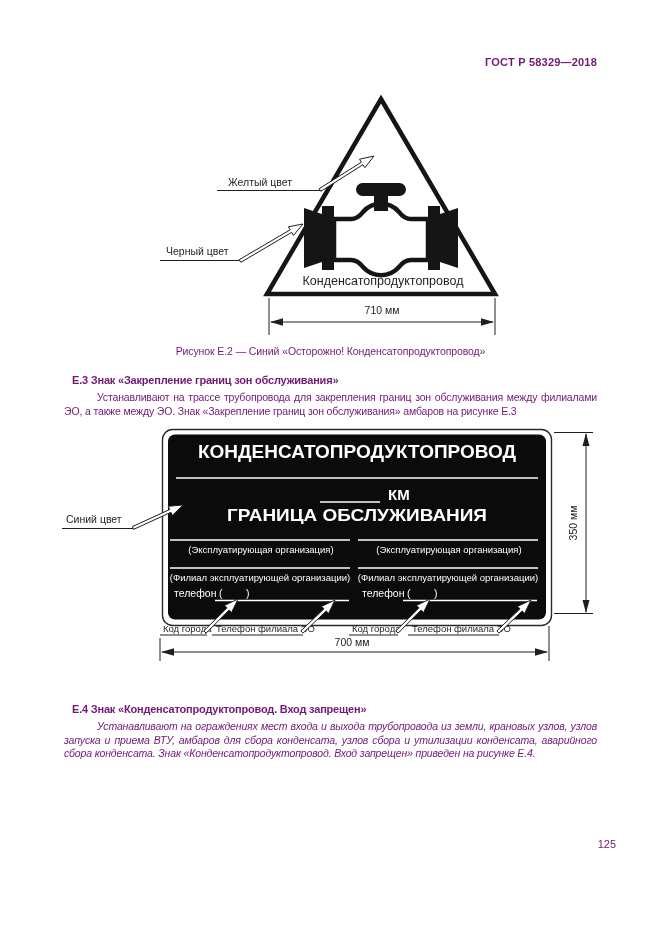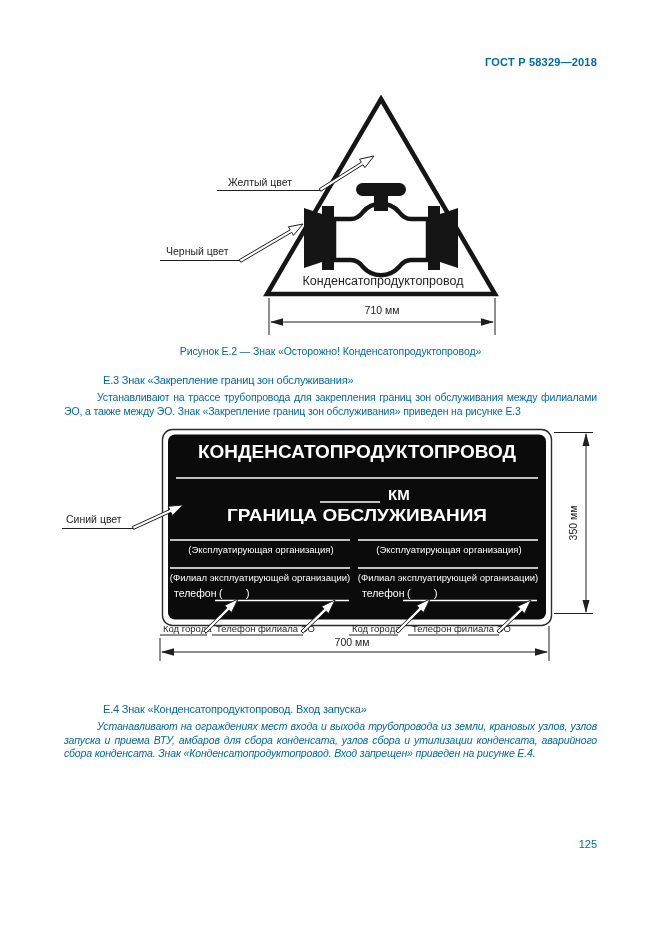--- a/index.html
+++ b/index.html
@@ -1,26 +1,26 @@
 <!DOCTYPE html>
 <html><head>
 <meta charset="utf-8">
 <style>
   html,body{margin:0;padding:0;background:#ffffff;}
   #page{
     position:relative;width:661px;height:935px;background:#ffffff;
-    font-family:"Liberation Sans","DejaVu Sans",sans-serif;color:#0369a1;overflow:hidden;
+    font-family:"Liberation Sans","DejaVu Sans",sans-serif;color:#701a75;overflow:hidden;
   }
   .abs{position:absolute;}
   .hdr{top:56px;left:0;width:597px;text-align:right;font-weight:bold;font-size:11px;letter-spacing:.2px;}
-  .pgnum{top:838px;left:0;width:597px;text-align:right;font-size:11px;}
+  .pgnum{top:838px;left:0;width:597px;text-align:right;font-size:11px;padding-left:19px;}
   .cap{left:64px;width:533px;text-align:center;font-size:10.5px;letter-spacing:-.1px;}
   .cap-e2{top:345px;}
   .cap-e3{top:671px;}
-  .h2{font-size:11px;font-weight:normal;letter-spacing:-.2px;left:103px;}
+  .h2{font-size:11px;font-weight:bold;letter-spacing:-.2px;left:72px;}
   .h2-e3{top:374px;}
   .h2-e4{top:703px;}
   .para{left:64px;width:533px;font-size:10.5px;line-height:13.6px;text-align:justify;
         text-indent:33px;letter-spacing:-.15px;}
   .para-e3{top:391px;}
   .para-e4{top:720px;font-style:italic;}
   svg{display:block;}
   svg text{font-family:"Liberation Sans","DejaVu Sans",sans-serif;}
   .t{fill:#1f1f1f;}
   .wt{fill:#ffffff;}
@@ -69,24 +69,24 @@
     <g>
       <line class="ln" x1="269" y1="203" x2="269" y2="240"></line>
       <line class="ln" x1="495" y1="203" x2="495" y2="240"></line>
       <line class="ln" x1="271" y1="227" x2="493" y2="227"></line>
       <polygon class="dimhead" points="270,227 283,223.3 283,230.7"></polygon>
       <polygon class="dimhead" points="494,227 481,223.3 481,230.7"></polygon>
       <text class="dimtxt" x="382" y="219" text-anchor="middle">710 мм</text>
     </g>
   </svg>
 
-  <div class="abs cap cap-e2">Рисунок Е.2 — Знак «Осторожно! Конденсатопродуктопровод»</div>
+  <div class="abs cap cap-e2">Рисунок Е.2 — Синий «Осторожно! Конденсатопродуктопровод»</div>
 
   <div class="abs h2 h2-e3">Е.3 Знак «Закрепление границ зон обслуживания»</div>
-  <div class="abs para para-e3">Устанавливают на трассе трубопровода для закрепления границ зон обслуживания между филиалами ЭО, а также между ЭО. Знак «Закрепление границ зон обслуживания» приведен на рисунке Е.3</div>
+  <div class="abs para para-e3">Устанавливают на трассе трубопровода для закрепления границ зон обслуживания между филиалами ЭО, а также между ЭО. Знак «Закрепление границ зон обслуживания» амбаров на рисунке Е.3</div>
 
   <svg class="abs" style="top:425px;left:0;" width="661" height="245" viewBox="0 0 661 245">
 
     <g>
       <rect x="162.5" y="4.5" width="389" height="196" rx="10" fill="#ffffff" stroke="#2a2a2a" stroke-width="1.4"></rect>
       <rect x="168" y="9.5" width="378" height="185" rx="7" fill="#0b0b0b"></rect>
 
       <text class="wt" x="357" y="33" font-size="19" font-weight="bold" text-anchor="middle" textLength="318" lengthAdjust="spacingAndGlyphs">КОНДЕНСАТОПРОДУКТОПРОВОД</text>
 
       <line class="wln" x1="176" y1="53" x2="538" y2="53"></line>
@@ -156,18 +156,18 @@
       <line class="ln" x1="160" y1="213" x2="160" y2="236"></line>
       <line class="ln" x1="549" y1="201" x2="549" y2="236"></line>
       <line class="ln" x1="162" y1="227" x2="547" y2="227"></line>
       <polygon class="dimhead" points="161,227 174,223.3 174,230.7"></polygon>
       <polygon class="dimhead" points="548,227 535,223.3 535,230.7"></polygon>
       <text class="dimtxt" x="352" y="221" text-anchor="middle">700 мм</text>
     </g>
   </svg>
 
 
-  <div class="abs h2 h2-e4">Е.4 Знак «Конденсатопродуктопровод. Вход запуска»</div>
+  <div class="abs h2 h2-e4">Е.4 Знак «Конденсатопродуктопровод. Вход запрещен»</div>
   <div class="abs para para-e4">Устанавливают на ограждениях мест входа и выхода трубопровода из земли, крановых узлов, узлов запуска и приема ВТУ, амбаров для сбора конденсата, узлов сбора и утилизации конденсата, аварийного сбора конденсата. Знак «Конденсатопродуктопровод. Вход запрещен» приведен на рисунке Е.4.</div>
 
   <div class="abs pgnum">125</div>
 
 </div>
 
 </body></html>

